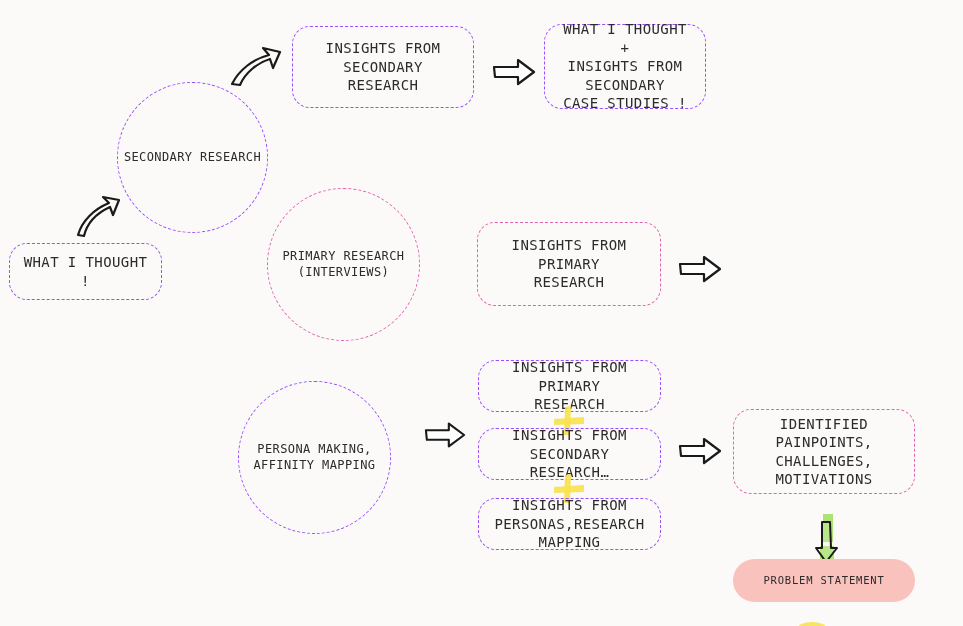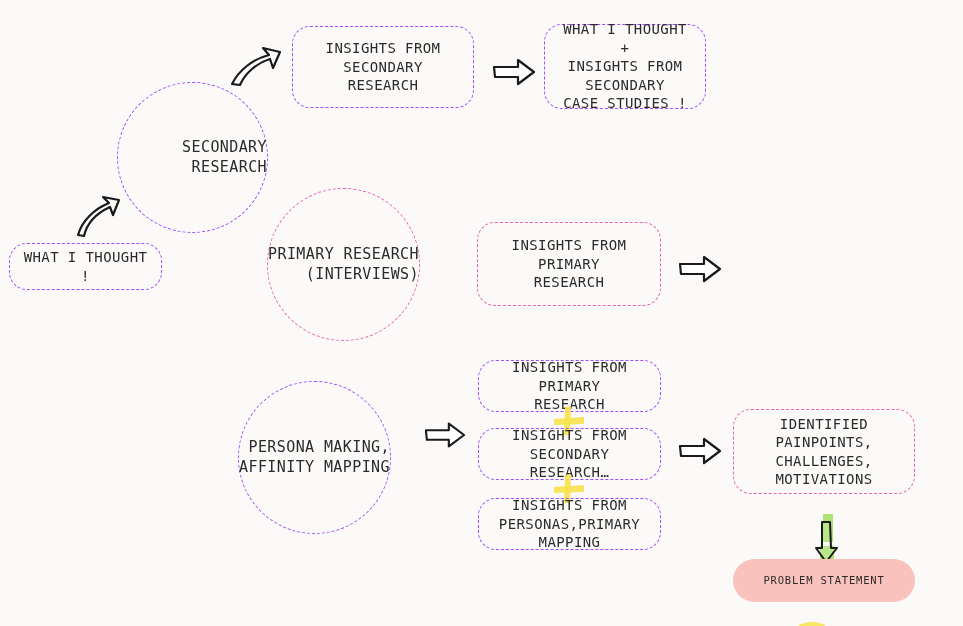--- a/index.html
+++ b/index.html
@@ -39,22 +39,21 @@
     padding: 6px 10px;
   }
   .card.pink {
     border-color: #e463b0;
   }
 
   .circle {
     border: 1.6px dashed #9b4dff;
     border-radius: 50%;
     background: transparent;
-    font-size: 15px;
-    text-align: right;
+    font-size: 12px;
   }
   .circle.pink {
     border-color: #e463b0;
   }
 
   .pill {
     background: #f9c2bc;
     border: none;
     border-radius: 22px;
     font-size: 10.5px;
@@ -74,21 +73,21 @@
   .bottom-blip {
     position: absolute;
     pointer-events: none;
   }
 </style>
 </head>
 <body>
 
 <div id="canvas">
 
-  <div class="node card" style="left:9px; top:243px; width:153px; height:47px;">WHAT I THOUGHT !</div>
+  <div class="node card" style="left:9px; top:243px; width:153px; height:57px;">WHAT I THOUGHT !</div>
 
   <svg class="arrow" style="left:72px; top:191px;" width="52" height="48" viewBox="0 0 52 48">
     <path d="M6 44 C 10 30, 22 18, 37 12 L 31 6 L 47 9 L 41 24 L 38 16 C 25 22, 15 32, 12 45 Z" fill="none" stroke="#1a1a1a" stroke-width="2.2" stroke-linejoin="round" stroke-linecap="round"></path>
   </svg>
 
   <div class="node circle" style="left:117px; top:82px; width:151px; height:151px;">SECONDARY RESEARCH</div>
 
   <svg class="arrow" style="left:227px; top:44px;" width="56" height="46" viewBox="0 0 56 46">
     <path d="M5 40 C 12 26, 26 15, 42 11 L 36 4 L 53 8 L 46 24 L 43 15 C 30 19, 18 29, 13 41 Z" fill="none" stroke="#1a1a1a" stroke-width="2.2" stroke-linejoin="round" stroke-linecap="round"></path>
   </svg>
@@ -133,21 +132,21 @@
 
   <div class="node card" style="left:478px; top:428px; width:183px; height:52px;">INSIGHTS FROM SECONDARY
 RESEARCH…</div>
 
   <svg class="plus" style="left:551px; top:472px;" width="36" height="34" viewBox="0 0 36 34">
     <path d="M14 3 L 20 2 L 19 31 L 13 31 Z" fill="#f7e24f" opacity="0.92"></path>
     <path d="M3 15 L 33 13 L 33 20 L 3 21 Z" fill="#f7e24f" opacity="0.92"></path>
   </svg>
 
   <div class="node card" style="left:478px; top:498px; width:183px; height:52px;">INSIGHTS FROM
-PERSONAS,PRIMARY MAPPING</div>
+PERSONAS,RESEARCH MAPPING</div>
 
   <svg class="arrow" style="left:678px; top:437px;" width="44" height="28" viewBox="0 0 44 28">
     <path d="M2 9 L 26 9 L 26 2 L 42 14 L 26 26 L 26 19 L 3 19 Z" fill="#ffffff" stroke="#1a1a1a" stroke-width="2.2" stroke-linejoin="round" stroke-linecap="round"></path>
   </svg>
 
   <div class="node card pink" style="left:733px; top:409px; width:182px; height:85px;">IDENTIFIED PAINPOINTS,
 CHALLENGES, MOTIVATIONS</div>
 
   <svg class="arrow" style="left:808px; top:512px;" width="36" height="54" viewBox="0 0 36 54">
     <path d="M15 2 L 25 2 L 25 30 L 15 30 Z" fill="#a9e06d" opacity="0.95"></path>

